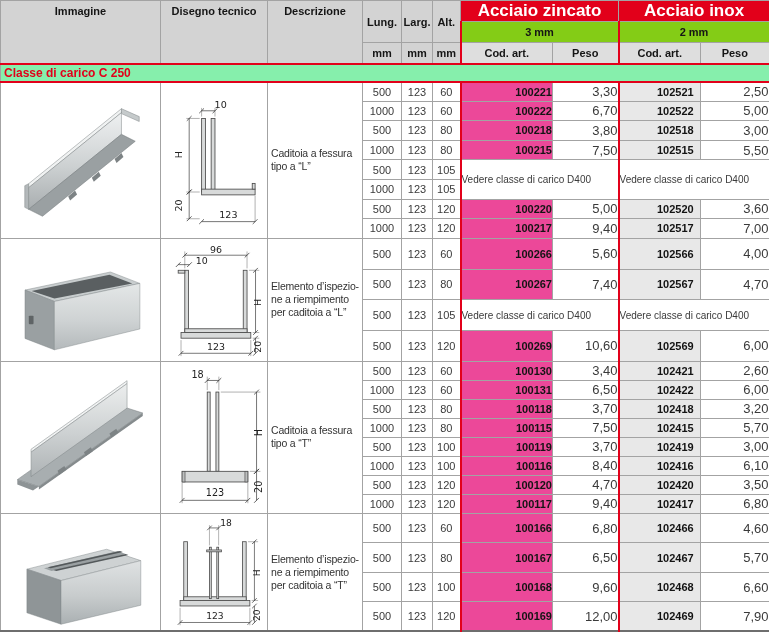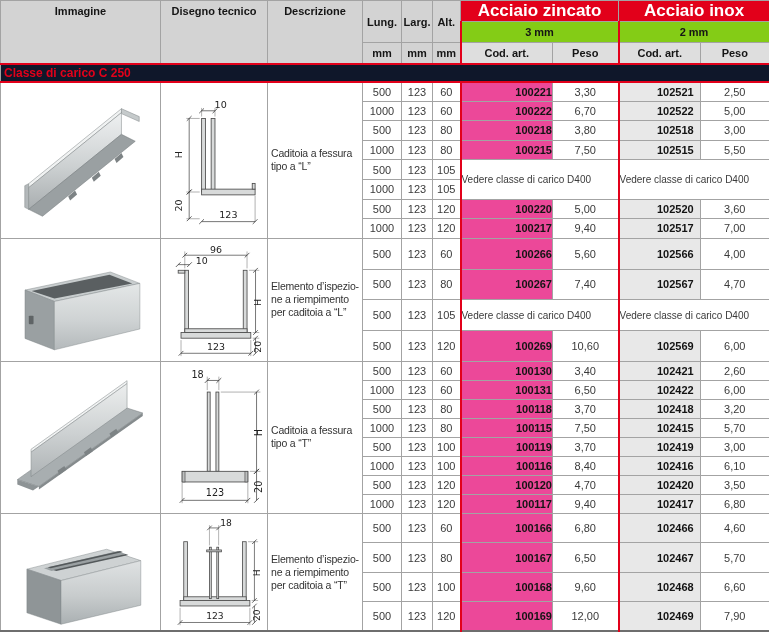--- a/index.html
+++ b/index.html
@@ -4,26 +4,26 @@
 <style>
   html,body{margin:0;padding:0;}
   body{width:769px;height:632px;background:#ffffff;font-family:"Liberation Sans",sans-serif;overflow:hidden;}
   table{border-collapse:collapse;table-layout:fixed;width:769px;border:1px solid #8f8f8f;border-bottom:2px solid #6e6e6e;}
   td,th{border:1px solid #a3a3a3;padding:0;overflow:hidden;white-space:nowrap;vertical-align:middle;}
   thead th{background:#d3d3d3;font-weight:bold;font-size:11px;color:#151515;text-align:center;}
   th.top-hdr{vertical-align:top;padding-top:4px;}
   .hdr-red{background:#e2001a;color:#ffffff;font-size:17px;}
   .thick-hdr{background:#84cc16;}
   .sub-hdr{background:#dedede;}
-  .banner-cell{background:#0f172a;color:#e2001a;font-weight:bold;font-size:12px;text-align:left;
+  .banner-cell{background:#86efac;color:#e2001a;font-weight:bold;font-size:12px;text-align:left;
     padding:1px 0 1px 3px;border-top:2px solid #e2001a;border-bottom:2px solid #e2001a;}
   .dim-cell{font-size:11px;color:#3a3a3a;text-align:center;background:#ffffff;}
   .code-z{background:#ec4899;font-weight:bold;font-size:11px;color:#141414;text-align:right;}
   .code-i{background:#e8e8e8;font-weight:bold;font-size:11px;color:#141414;text-align:center;padding-left:31px;}
-  .peso-cell{background:#ffffff;font-size:11px;color:#3a3a3a;text-align:center;margin-top:48px;}
+  .peso-cell{background:#ffffff;font-size:13px;color:#3a3a3a;text-align:right;margin-top:48px;}
   .note-cell{background:#ffffff;font-size:10px;color:#3a3a3a;text-align:left;}
   .red-left{border-left:2px solid #e2001a !important;}
   .red-right{border-right:2px solid #e2001a !important;}
   .img-cell,.draw-cell{background:#ffffff;text-align:center;}
   .img-cell svg,.draw-cell svg{display:block;margin:0 auto;}
   .desc-cell{background:#ffffff;font-size:10.5px;color:#333333;text-align:left;padding-left:3px;
     line-height:13px;letter-spacing:-0.2px;white-space:normal;}
 </style>
 </head>
 <body>

